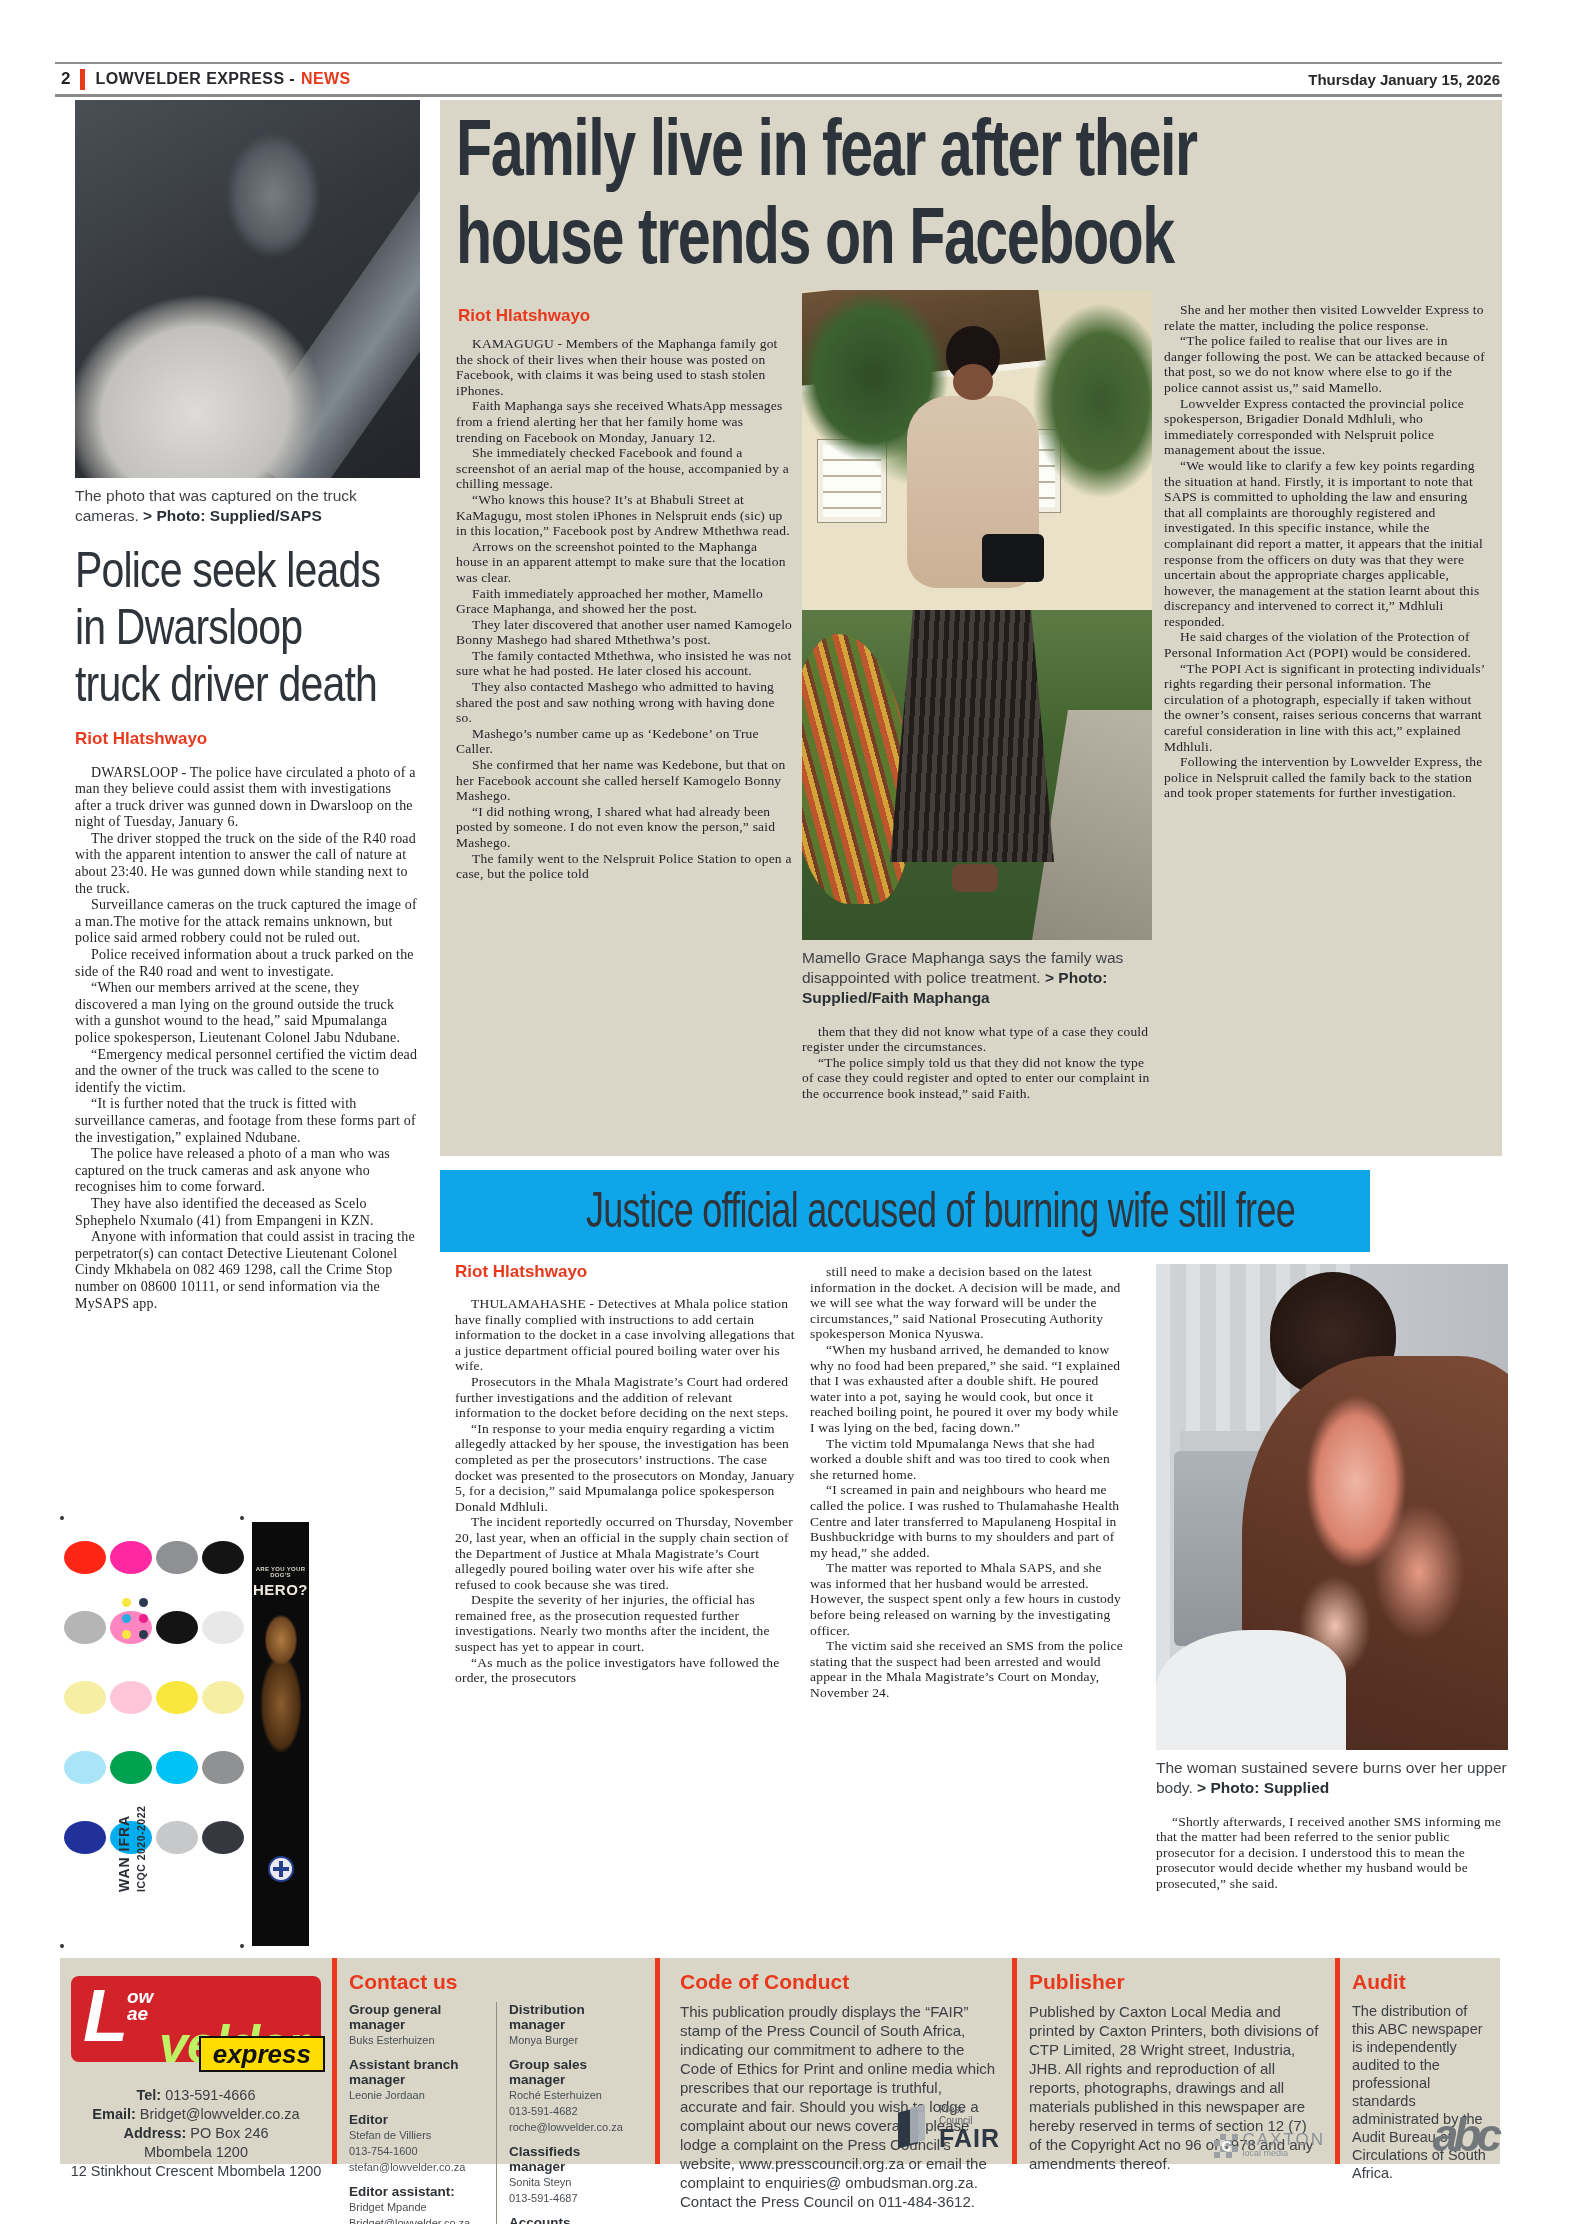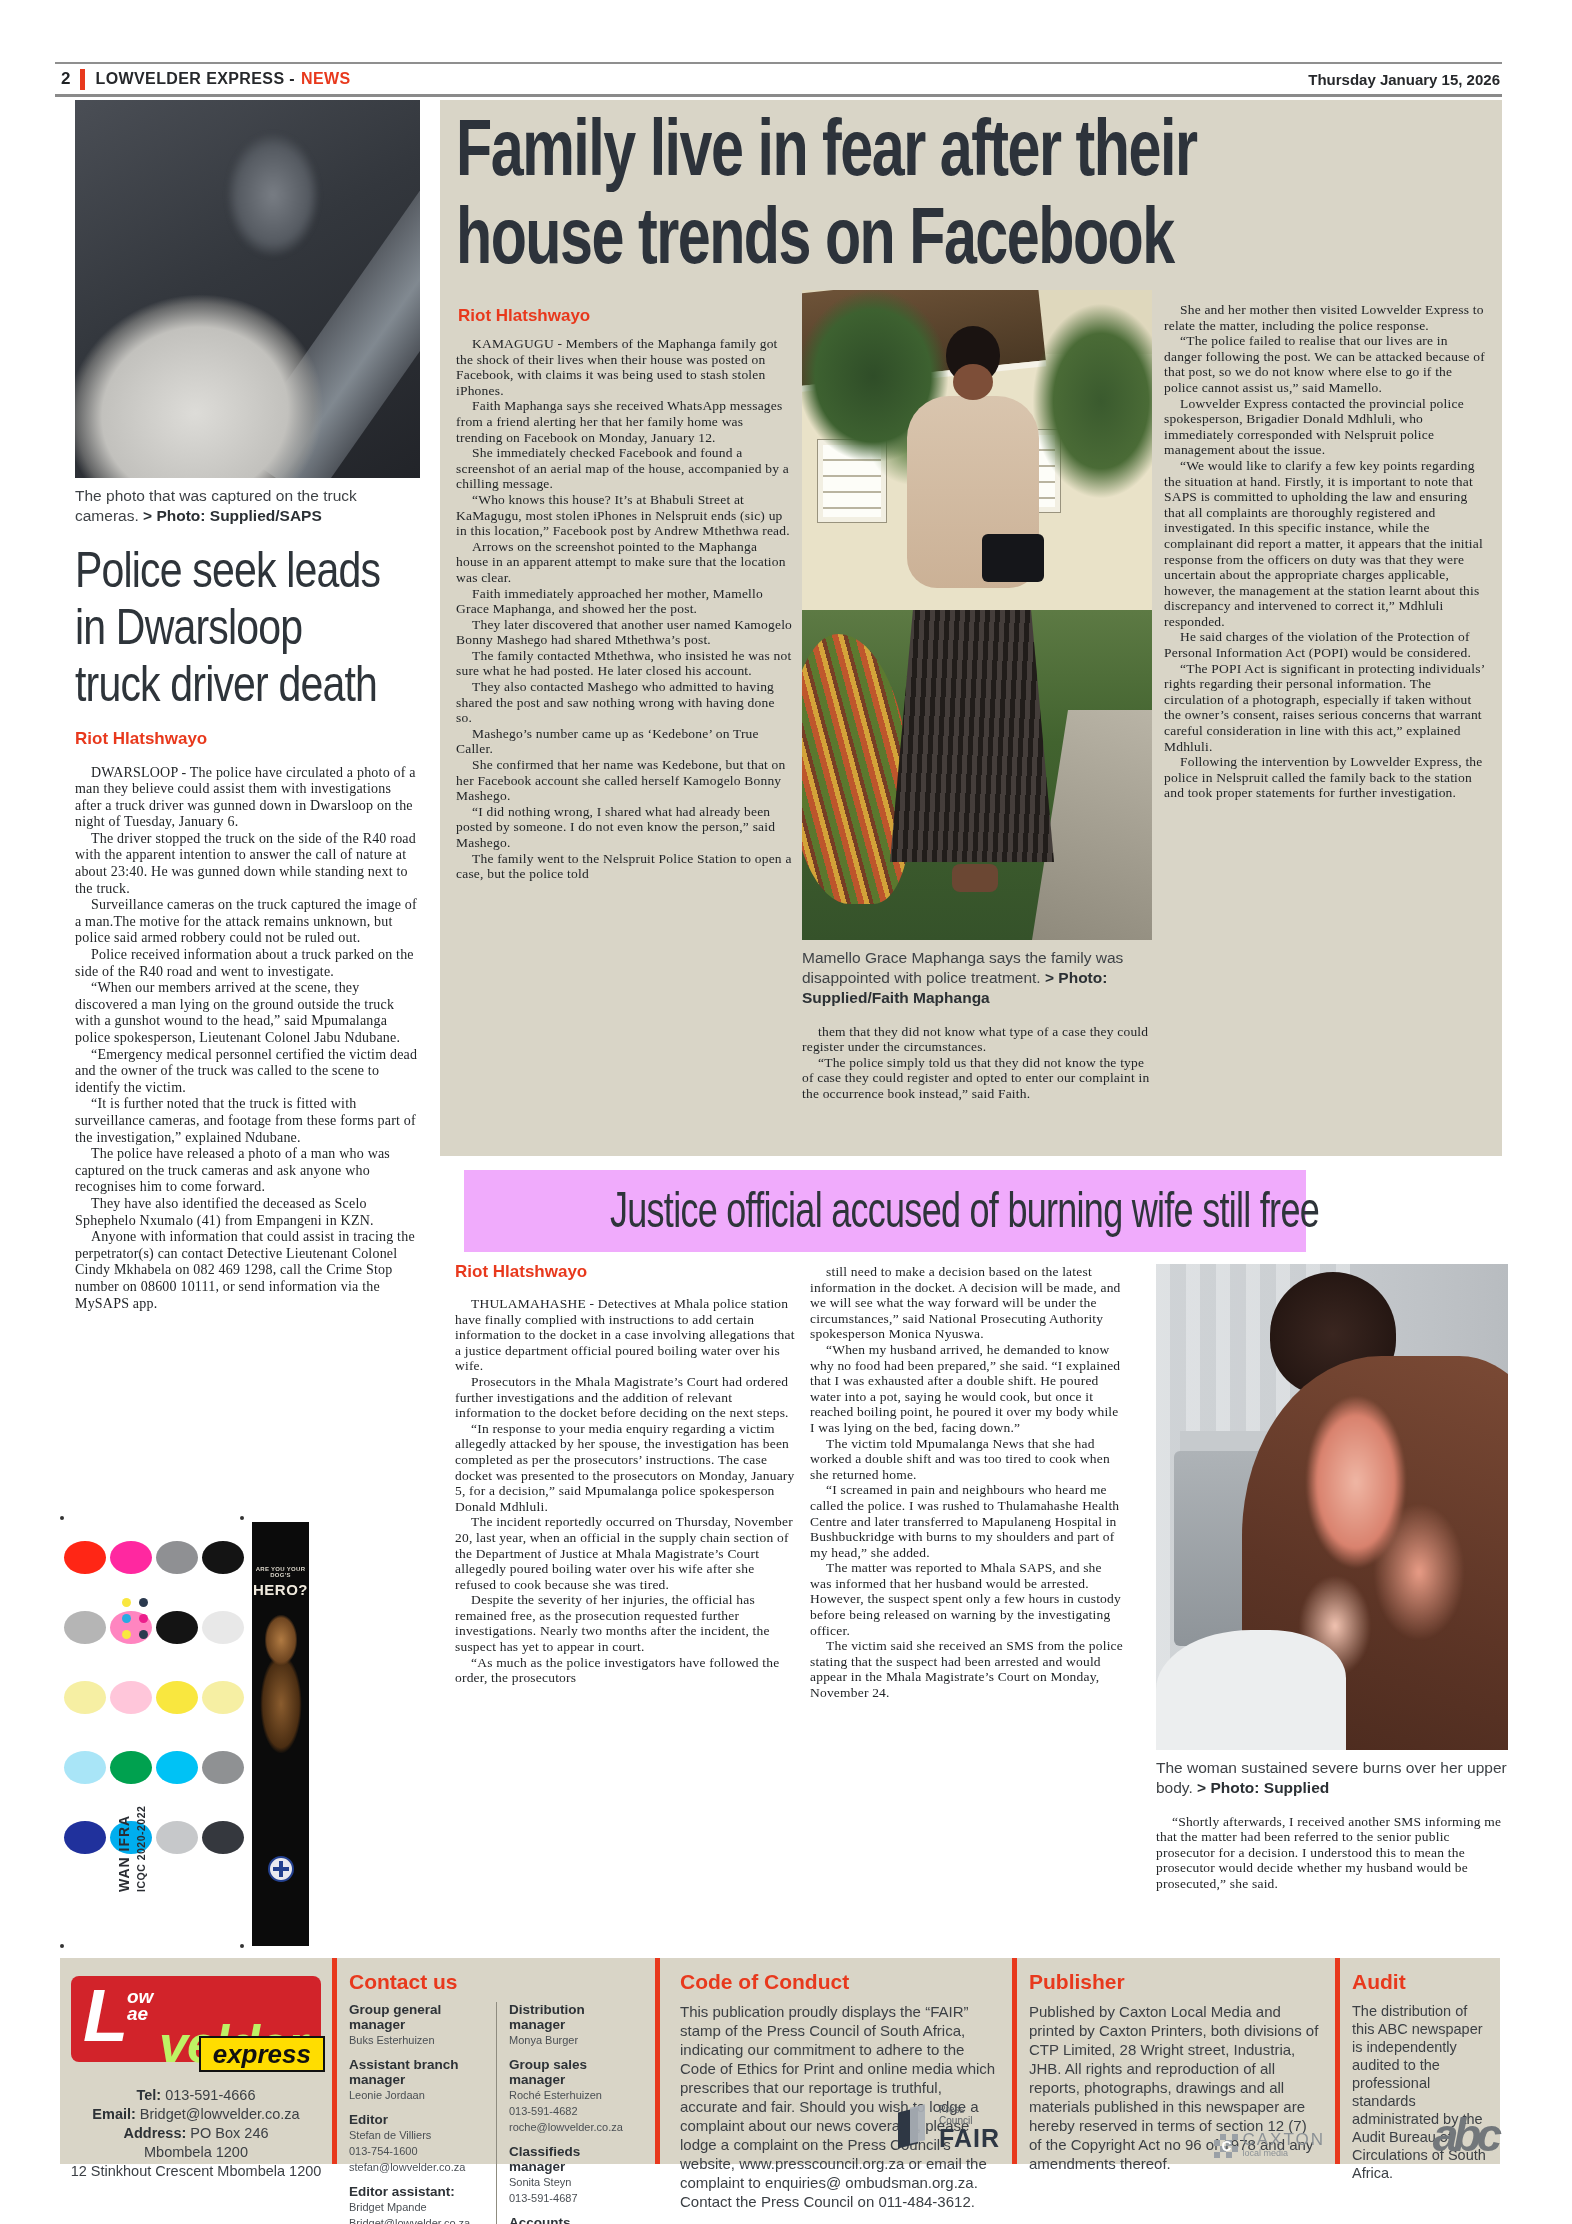--- a/index.html
+++ b/index.html
@@ -54,21 +54,21 @@
   .pw-path{position:absolute;right:0;bottom:0;width:120px;height:230px;background:linear-gradient(200deg,#b9b4a6,#8f8a7c);clip-path:polygon(30% 0,100% 0,100% 100%,0 100%);}
   .pw-lady{position:absolute;left:96px;top:36px;width:150px;height:590px;}
   .pw-hair{width:54px;height:58px;margin:0 auto;background:#1a1311;border-radius:50% 50% 48% 48%;}
   .pw-face{width:40px;height:36px;margin:-34px auto 0;background:#7d4e38;border-radius:50%;position:relative;top:14px;}
   .pw-blouse{width:132px;height:192px;margin:10px auto 0;background:linear-gradient(#d9c5ae,#cbb196);border-radius:42px 42px 30px 30px;}
   .pw-bag{position:absolute;left:84px;top:208px;width:62px;height:48px;background:#15161a;border-radius:6px;}
   .pw-skirt{position:absolute;left:-8px;top:284px;width:164px;height:252px;background:#352e2a;background-image:repeating-linear-gradient(93deg,rgba(255,255,255,.08) 0 5px,rgba(0,0,0,.38) 5px 10px);clip-path:polygon(14% 0,86% 0,100% 100%,0 100%);}
   .pw-feet{position:absolute;left:54px;top:538px;width:46px;height:28px;background:#6b4733;border-radius:8px;}
 
   
-  .justice-strip{position:absolute;left:464px;top:1170px;width:842px;height:82px;background:#f0abfc;}
+  .justice-strip{position:absolute;left:440px;top:1170px;width:930px;height:82px;background:#0ea5e9;}
   #justice-h{position:absolute;left:146px;top:12px;margin:0;font-weight:400;font-size:50px;line-height:56px;letter-spacing:-1px;color:#2e343a;transform:scaleX(.72);transform-origin:0 0;width:160%;white-space:nowrap;}
   .jcol1{position:absolute;left:455px;top:1262px;width:340px;}
   .jcol1 .byline{margin-bottom:14px;}
   .jcol2{position:absolute;left:810px;top:1264px;width:316px;}
   .jphoto{position:absolute;left:1140px;top:1264px;width:352px;padding-left:16px;}
   .jphoto .cont{margin-top:10px;}
 
   .photo-burns{position:relative;width:352px;height:486px;background:linear-gradient(90deg,#d4d7da,#c3c7cb 60%,#b8bcc0);overflow:hidden;}
   .pb-curtain{position:absolute;left:0;top:0;width:55%;height:100%;background:repeating-linear-gradient(90deg,#e3e6e8 0 14px,#cdd1d4 14px 30px);opacity:.7;}
   .pb-equip{position:absolute;left:18px;bottom:104px;width:112px;height:195px;background:linear-gradient(#aeb3b7,#8e9499);border-radius:6px;box-shadow:0 -26px 0 -6px #c6cacd;}

